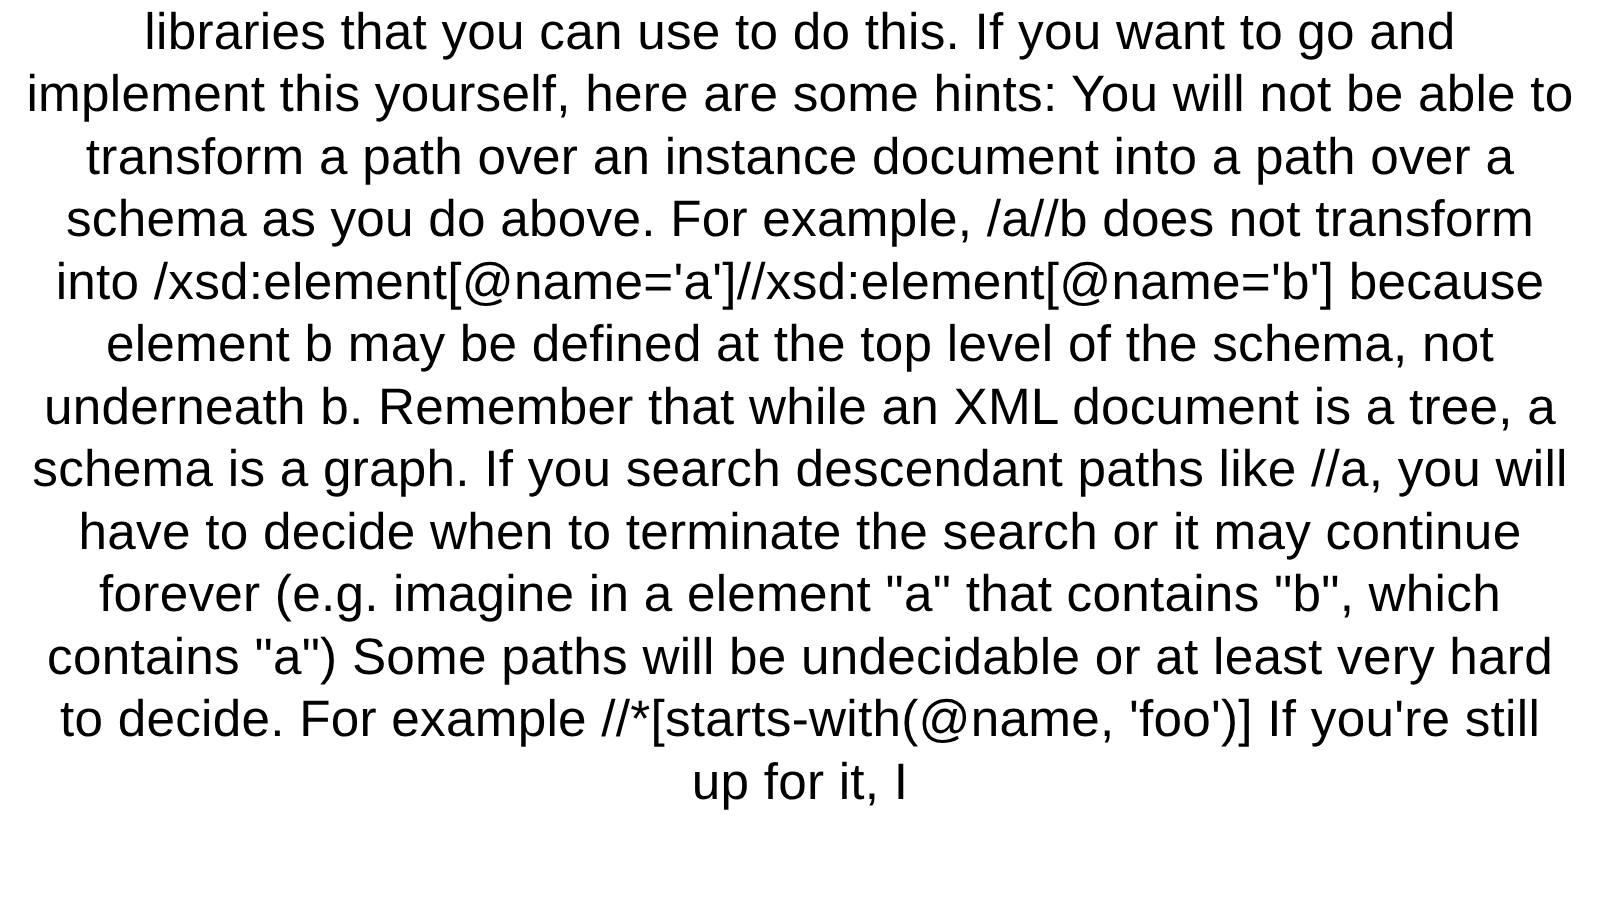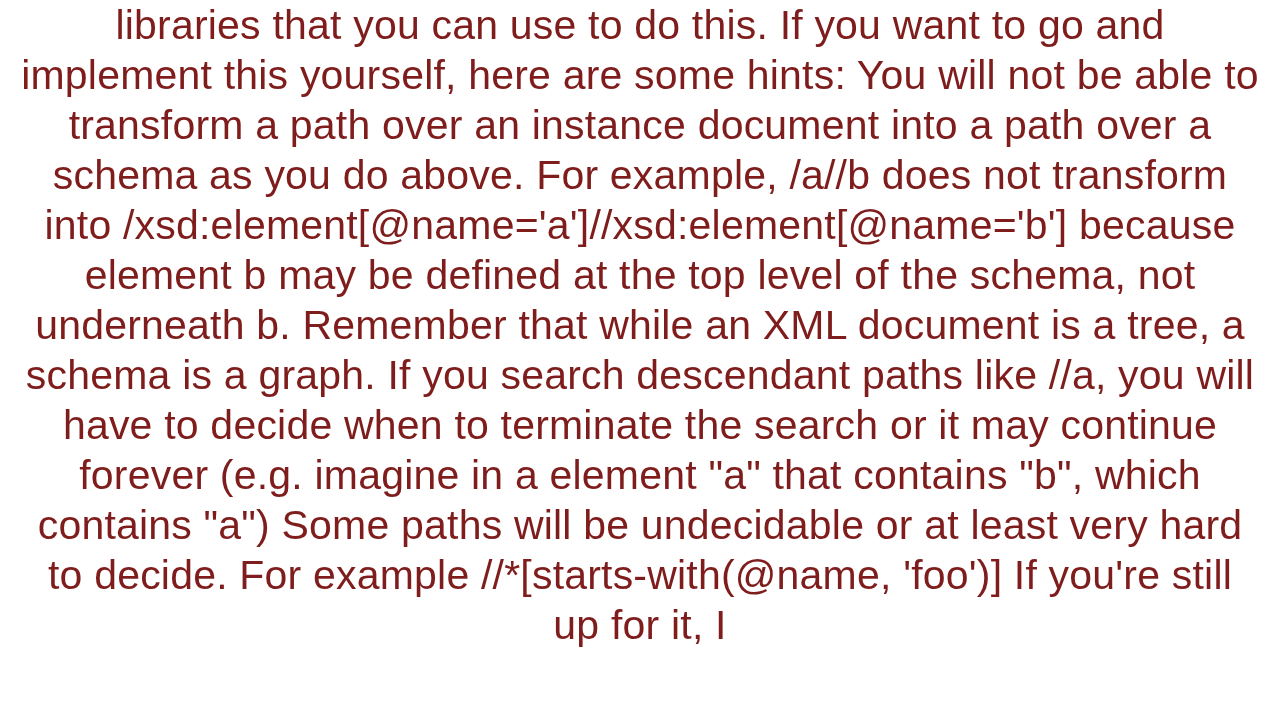--- a/index.html
+++ b/index.html
@@ -19,21 +19,21 @@
       height: 720px;
       padding: 0 20px;
       display: flex;
       align-items: flex-start;
       justify-content: center;
     }
     .text-block {
       text-align: center;
       font-size: 41px;
       line-height: 1.22;
-      color: #7f1d1d;
+      color: #000000;
       font-weight: 400;
       letter-spacing: 0.2px;
       width: 100%;
     }
   </style>
 </head>
 <body>
 
 <div class="container">
   <div class="text-block">libraries that you can use to do this. If you want to go and implement this yourself, here are some hints:  You will not be able to transform a path over an instance document into a path over a schema as you do above. For example, /a//b does not transform into /xsd:element[@name='a']//xsd:element[@name='b'] because element b may be defined at the top level of the schema, not underneath b. Remember that while an XML document is a tree, a schema is a graph. If you search descendant paths like //a, you will have to decide when to terminate the search or it may continue forever (e.g. imagine in a element "a" that contains "b", which contains "a") Some paths will be undecidable or at least very hard to decide. For example //*[starts-with(@name, 'foo')]  If you're still up for it, I</div>

